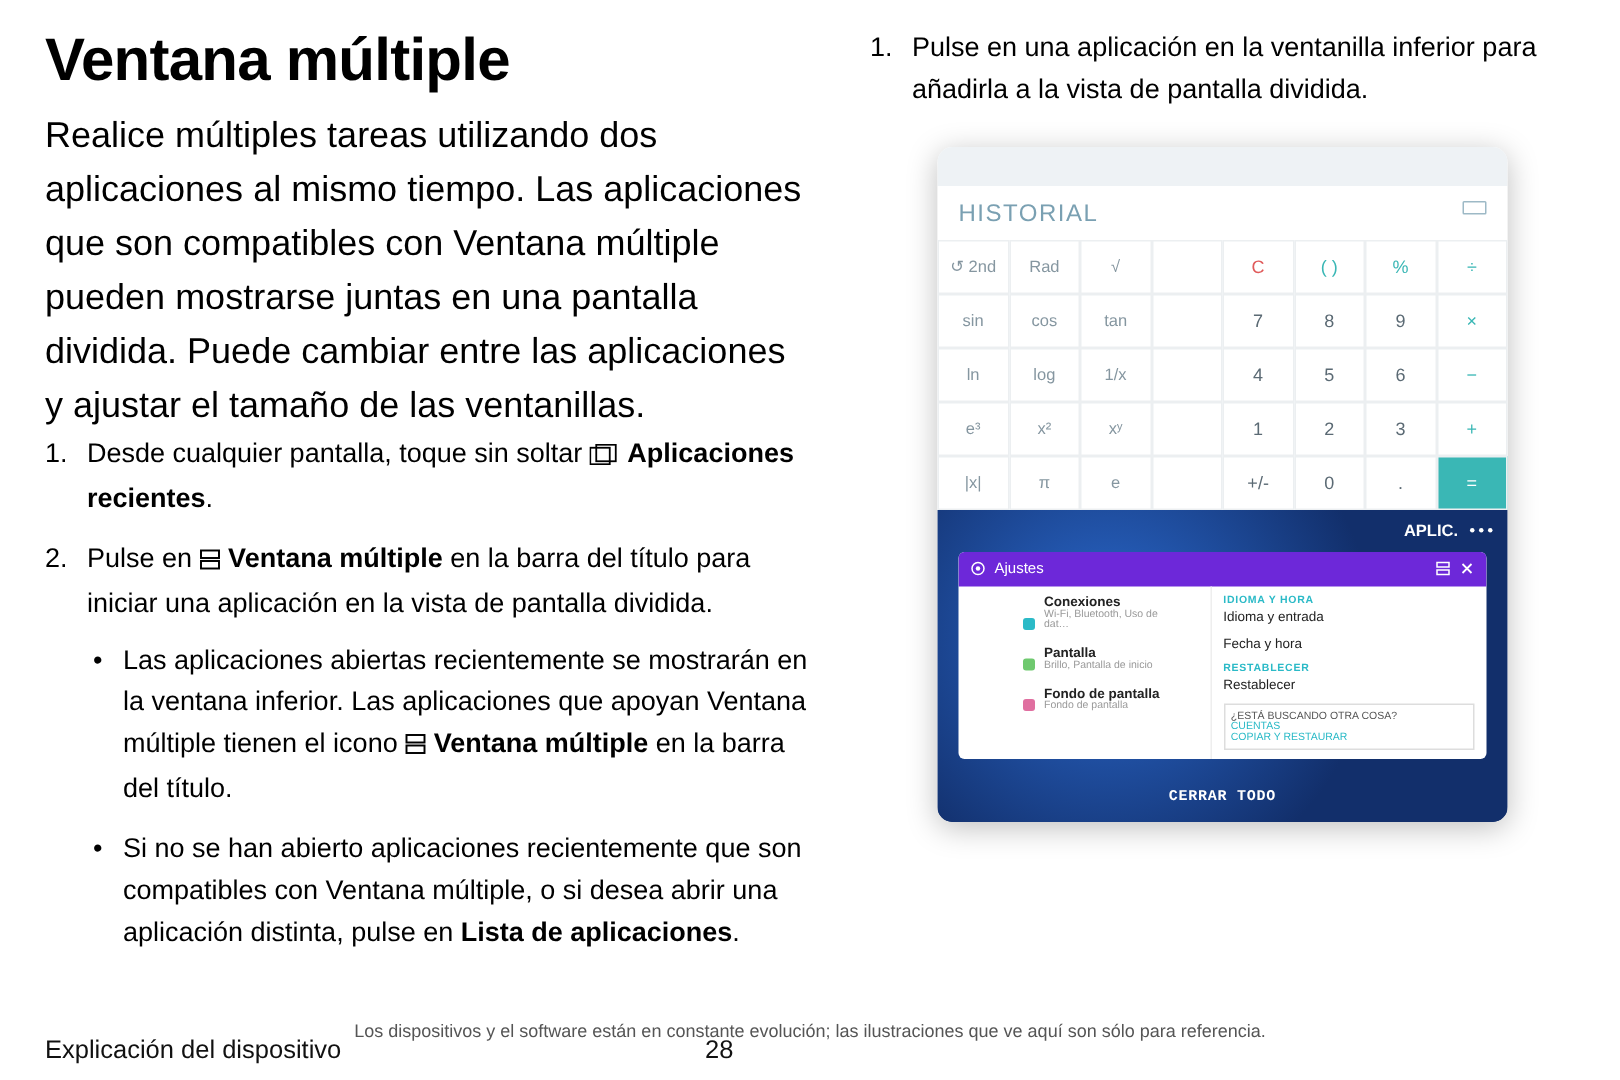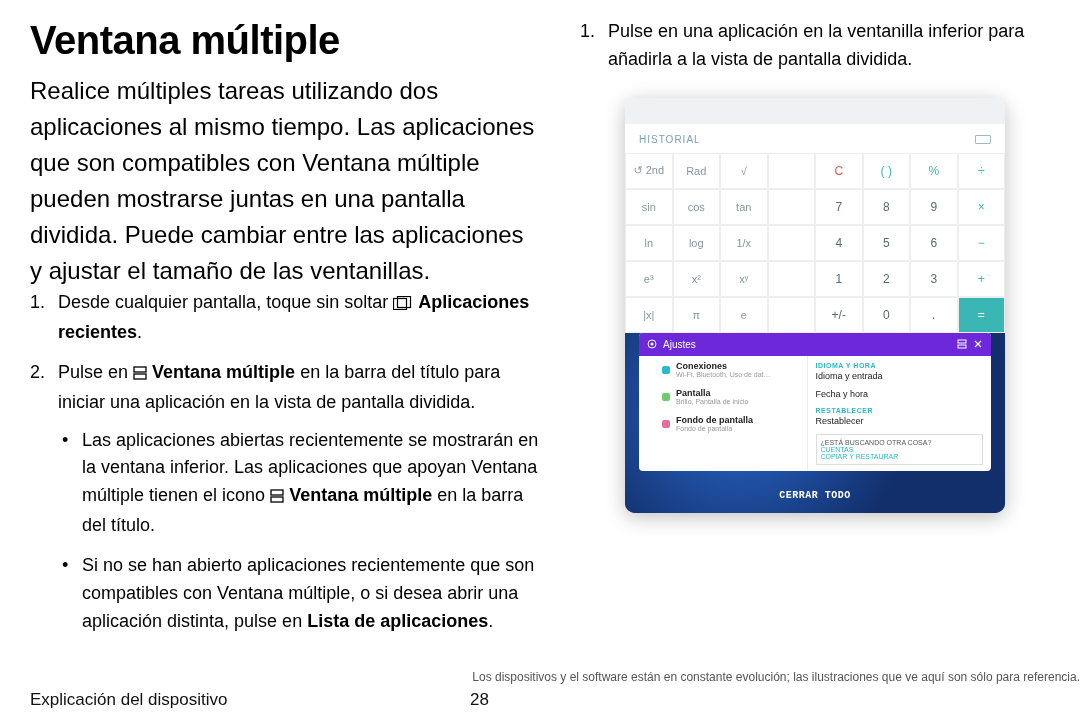--- a/index.html
+++ b/index.html
@@ -30,21 +30,21 @@
   .device {
     width: 380px;
     margin: 24px auto 0 auto;
     position: relative;
     border-radius: 10px;
     box-shadow: 0 4px 20px rgba(0,0,0,0.25);
     overflow: hidden;
   }
   .status-bar { height: 26px; background: #eef2f5; }
   .calc { background: #fff; }
-  .historial { padding: 10px 14px 8px; color: #7aa0b2; font-size: 10px; letter-spacing: 1px; display:flex; justify-content: space-between; align-items:center;}
+  .historial { padding: 10px 14px 8px; color: #7aa0b2; font-size: 16px; letter-spacing: 1px; display:flex; justify-content: space-between; }
   .historial .bat-icon { width:16px;height:9px;border:1px solid #9db9c6;border-radius:1px;position:relative;}
   .calc-grid { display: grid; grid-template-columns: repeat(8, 1fr); }
   .calc-grid .cell {
     border: 0.5px solid #eceff1;
     height: 36px;
     display: flex; align-items: center; justify-content: center;
     font-size: 12px; color: #5b6a74;
   }
   .cell.fn { color: #8596a0; font-size: 11px; }
   .cell.op { color: #3ab7b5; }
@@ -64,36 +64,36 @@
     overflow: hidden;
     font-size: 9px;
     color: #333;
   }
   .ajustes-header { background: #6d28d9; color:#fff; padding:6px 8px; display:flex; align-items:center; gap:6px; font-size:10px;}
   .ajustes-header .spacer{flex:1;}
   .aj-icon { width:10px; height:10px; }
   .ajustes-body { display:flex; }
   .aj-left { flex:1; border-right:1px solid #eee; }
   .aj-right { flex:1; padding:6px 8px; }
-  .aj-item { display:flex; gap:6px; padding:5px 23px; align-items:center;}
+  .aj-item { display:flex; gap:6px; padding:5px 23px; align-items:flex-end;margin-left:20px;}
   .aj-item .dot { width:8px;height:8px;border-radius:2px; margin-top:1px; flex-shrink:0;}
   .aj-item .txt .t { font-weight:700; color:#222; font-size:9px;}
   .aj-item .txt .s { color:#999; font-size:7px;}
   .aj-sec { color:#2bbac7; font-size:7px; font-weight:700; letter-spacing:0.5px; margin-bottom:2px;}
   .aj-line { color:#222; font-size:9px; margin-bottom:8px;}
   .aj-box { border:1px solid #ddd; padding:4px; font-size:7px; color:#555; margin-top:2px;}
   .aj-box .lk{color:#2bbac7; font-size:7px;}
   .cerrar { position:relative; text-align:center; padding:8px 0 10px;font-family:Liberation Mono, monospace; }
   .cerrar span{ color:#fff; font-size:10px; font-weight:700; letter-spacing:0.5px;}
 
   .footnote {
     position: absolute;
     left: 0; right: 0;
-    bottom: 36px;
-    text-align: right;
+    bottom: 26px;
+    text-align: center;
     font-size: 12px;
     color: #555;
   }
   .pager {
     position: absolute;
     left: 30px; right: 30px; bottom: 10px;
     display: flex;
     font-size: 17px;
     color: #111;
   }
@@ -198,20 +198,28 @@
             <div class="cell fn">e</div>
             <div class="cell fn"></div>
             <div class="cell">+/-</div>
             <div class="cell">0</div>
             <div class="cell">.</div>
             <div class="cell eq">=</div>
           </div>
       </div>
       <div class="lower">
         <div class="wallpaper"></div>
+        <div class="aplic-bar">
+          <span>APLIC.</span>
+          <span class="aplic-dots">
+              <span></span>
+              <span></span>
+              <span></span>
+            </span>
+        </div>
         <div class="ajustes">
           <div class="ajustes-header">
             <svg class="aj-icon" viewBox="0 0 10 10">
                 <circle cx="5" cy="5" r="4" fill="none" stroke="#fff" stroke-width="1"></circle>
                 <circle cx="5" cy="5" r="1.5" fill="#fff"></circle>
               </svg>
             <span>Ajustes</span>
             <span class="spacer"></span>
             <svg class="aj-icon" viewBox="0 0 10 10">
                 <rect x="1" y="1" width="8" height="3" fill="none" stroke="#fff"></rect>

